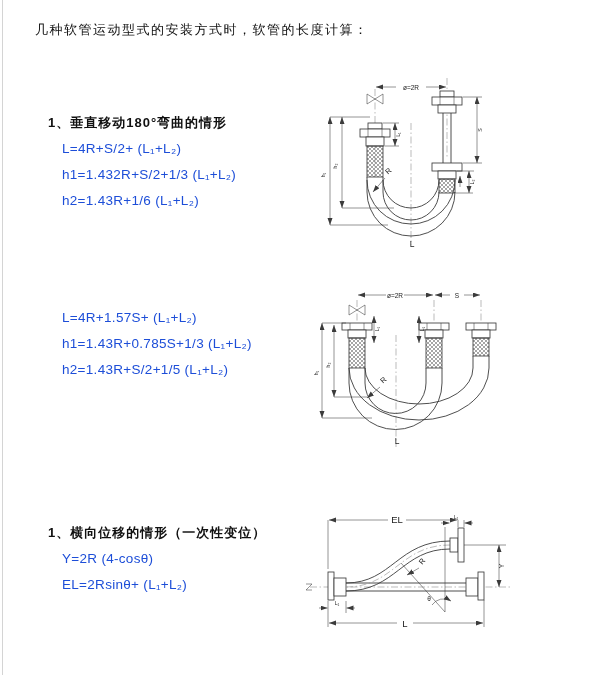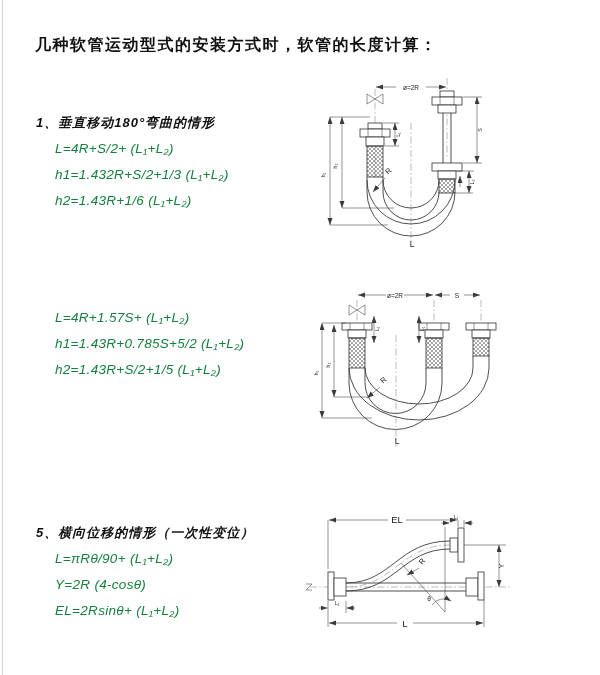--- a/index.html
+++ b/index.html
@@ -1,23 +1,23 @@
 <!DOCTYPE html>
 <html><head>
 <meta charset="utf-8">
 <style>
   html,body{margin:0;padding:0;background:#ffffff;}
   body{position:relative;width:600px;height:675px;overflow:hidden;
        font-family:"Liberation Sans",sans-serif;color:#1c1c1c;}
   .scan-edge{position:absolute;left:2px;top:0;width:1px;height:675px;background:#d4d4d4;}
-  .title{position:absolute;left:35px;top:21px;font-size:16px;font-weight:700;
-         letter-spacing:1.5px;color:#111;margin-top:14px;}
-  .section{position:absolute;left:36px;font-style:italic;}
+  .title{position:absolute;left:35px;top:21px;font-size:13px;font-weight:400;
+         letter-spacing:1.5px;color:#111;}
+  .section{position:absolute;left:48px;}
   .heading{font-size:13px;font-weight:600;letter-spacing:1px;line-height:26px;height:26px;color:#111;}
-  .formula{margin-left:19px;font-size:13.5px;letter-spacing:.3px;line-height:26px;height:26px;color:#15803d;}
+  .formula{margin-left:14px;font-size:13.5px;letter-spacing:.3px;line-height:26px;height:26px;color:#1d4ed8;}
   svg.diag{position:absolute;}
   svg .cl{stroke:#8f8f8f;stroke-width:.6;stroke-dasharray:7 2.5 1.5 2.5;fill:none;}
   svg .ln{stroke:#3b3b3b;stroke-width:.9;fill:none;}
   svg .th{stroke:#3b3b3b;stroke-width:.55;fill:none;}
   svg .fl{fill:#ffffff;stroke:#3b3b3b;stroke-width:.85;}
   svg text{fill:#1c1c1c;font-family:"Liberation Sans",sans-serif;font-size:6px;}
   svg .t5{font-size:5.2px;} svg .t6{font-size:6.5px;} svg .t7{font-size:7.5px;}
   svg .t8{font-size:8.5px;} svg .t9{font-size:9.5px;}
 </style>
 </head>
@@ -29,27 +29,26 @@
 
 <div class="section" style="top:110px">
   <div class="heading">1、垂直移动180°弯曲的情形</div>
   <div class="formula">L=4R+S/2+ (L₁+L₂)</div>
   <div class="formula">h1=1.432R+S/2+1/3 (L₁+L₂)</div>
   <div class="formula">h2=1.43R+1/6 (L₁+L₂)</div>
 </div>
 
 <div class="section" style="top:305px">
   <div class="formula">L=4R+1.57S+ (L₁+L₂)</div>
-  <div class="formula">h1=1.43R+0.785S+5/2 (L₁+L₂)</div>
+  <div class="formula">h1=1.43R+0.785S+1/3 (L₁+L₂)</div>
   <div class="formula">h2=1.43R+S/2+1/5 (L₁+L₂)</div>
 </div>
 
 <div class="section" style="top:520px">
-  <div class="heading">5、横向位移的情形（一次性变位）</div>
-  <div class="formula">L=πRθ/90+ (L₁+L₂)</div>
+  <div class="heading">1、横向位移的情形（一次性变位）</div>
   <div class="formula">Y=2R (4-cosθ)</div>
   <div class="formula">EL=2Rsinθ+ (L₁+L₂)</div>
 </div>
 
 <svg class="diag" style="left:310px;top:73px" width="290" height="180" viewBox="0 0 290 180">
   <defs>
     <pattern id="braid" width="4" height="4" patternUnits="userSpaceOnUse">
       <path d="M0,0 L4,4 M4,0 L0,4" stroke="#6a6a6a" stroke-width="0.6"></path>
     </pattern>
     <marker id="arw" orient="auto-start-reverse" markerUnits="userSpaceOnUse" markerWidth="8" markerHeight="6" refX="7" refY="2.5">

